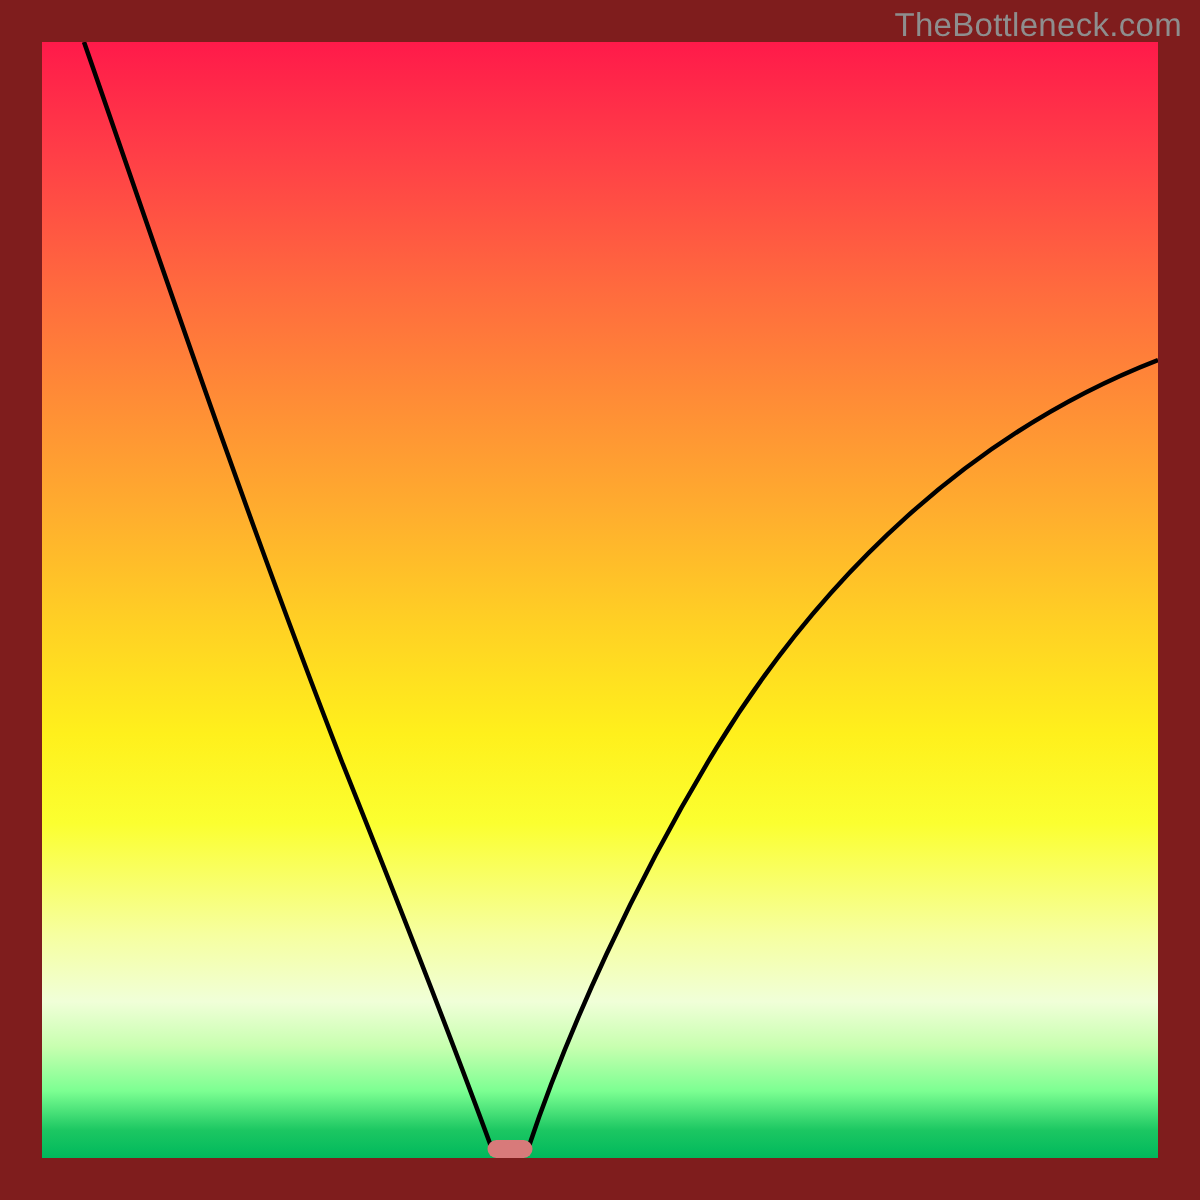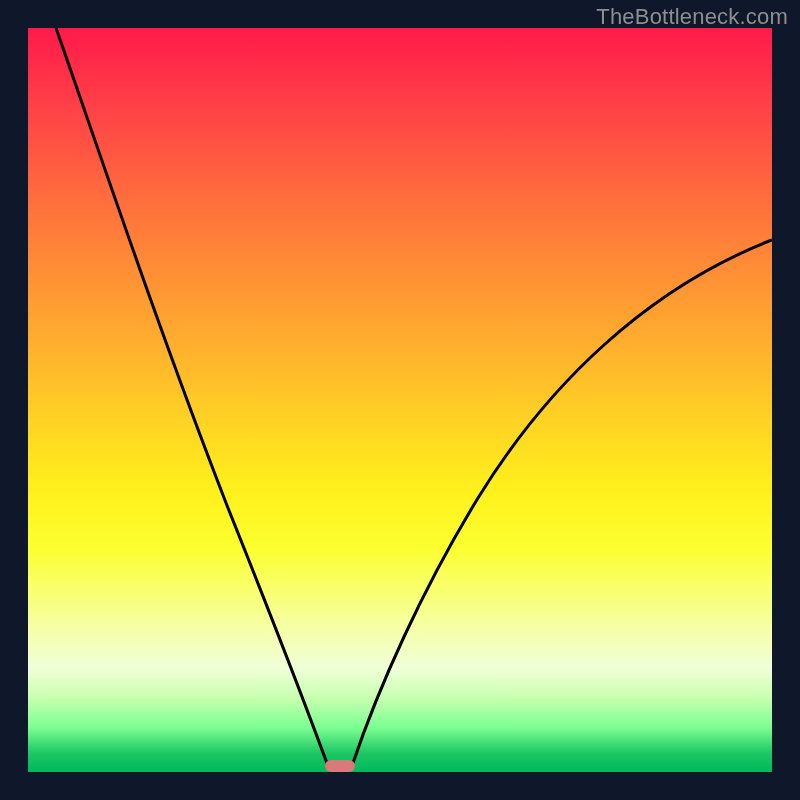--- a/index.html
+++ b/index.html
@@ -7,21 +7,21 @@
     width: 800px;
     height: 800px;
     background: #000;
     position: relative;
     overflow: hidden;
     font-family: Arial, sans-serif;
   }
   .frame {
     position: absolute;
     inset: 0;
-    background: #0f172a;
+    background: #7f1d1d;
   }
   .plot-area {
     position: absolute;
     left: 28px;
     top: 28px;
     width: 744px;
     height: 744px;
     background: linear-gradient(to bottom,
       #ff1a4a 0%,
       #ff3e47 10%,

